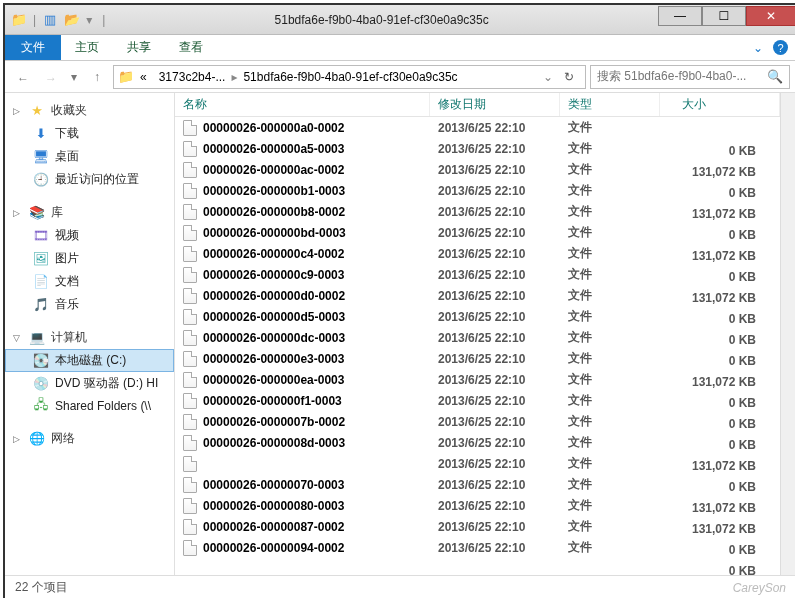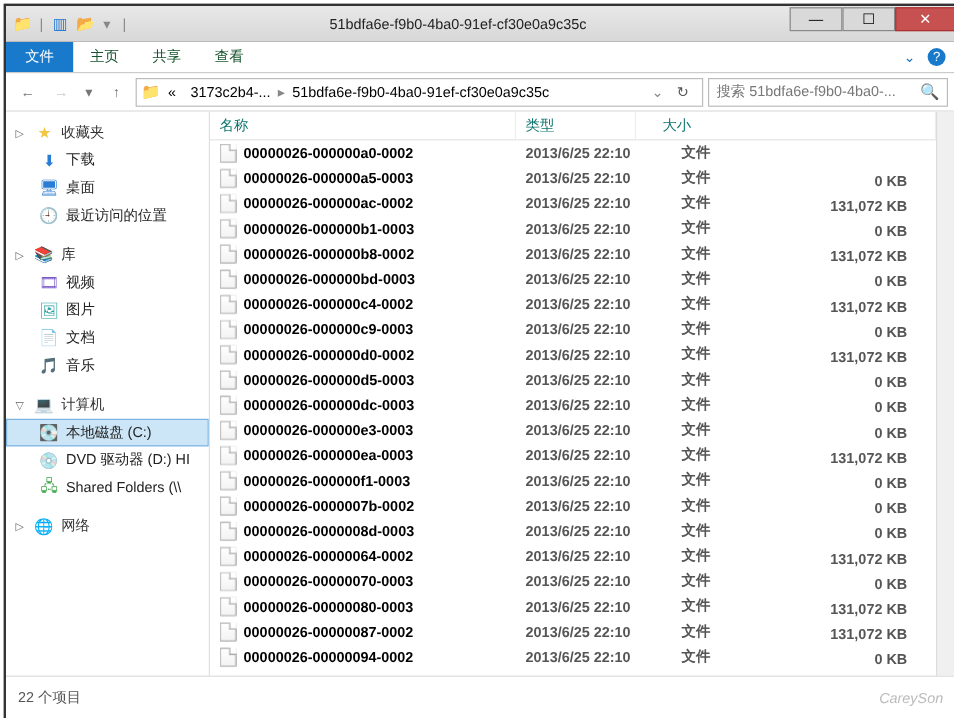--- a/index.html
+++ b/index.html
@@ -54,21 +54,21 @@
   .cell { padding:0 8px; white-space:nowrap; overflow:hidden; }
   .cell.name { width:255px; display:flex; align-items:center; gap:6px; }
   .cell.date { width:130px; color:#555; }
   .cell.type { width:100px; color:#555; }
   .cell.size { flex:1; text-align:right; padding-right:24px; color:#555;margin-top:47px; }
   .file-ico { width:14px; height:16px; border:1px solid #aaa; border-radius:1px; background:linear-gradient(#fff,#f3f3f3); position:relative; }
   .file-ico::after { content:""; position:absolute; right:-1px; top:-1px; width:5px; height:5px; background:#fff; border-left:1px solid #aaa; border-bottom:1px solid #aaa; }
   
   .scrollbar-v { width:16px; background:#f0f0f0; border-left:1px solid #ddd; }
   
-  .statusbar { height:36px; border-top:1px solid #ddd; display:flex; align-items:center; padding:0 10px; color:#555; justify-content:space-between; }
+  .statusbar { height:24px; border-top:1px solid #ddd; display:flex; align-items:center; padding:0 10px; color:#555; justify-content:space-between; }
   .watermark { color:#bbb; font-style:italic; }
   
   
   .c-blue{color:#2b7cd3;} .c-yellow{color:#f3c741;} .c-green{color:#3fa648;} .c-orange{color:#e78b2f;} .c-purple{color:#7a5bc7;} .c-teal{color:#2aa1a1;}
 </style>
 </head>
 <body>
 
 <div class="outer-border">
 <div class="window">
@@ -194,20 +194,21 @@
           <span class="caret">▷</span>
               <span class="ico c-blue">🌐</span>
           <span>网络</span>
         </div>
       </div>
     </div>
 
     <div class="filepane">
       <div class="cols">
         <div class="col name">名称</div>
+        <div class="col date">修改日期</div>
         <div class="col type">类型</div>
         <div class="col size">大小</div>
       </div>
       <div class="rows" id="rows">
             <div class="row">
               <div class="cell name">
                 <span class="file-ico"></span>
                 <span>00000026-000000a0-0002</span>
               </div>
               <div class="cell date">2013/6/25 22:10</div>
@@ -345,21 +346,20 @@
                 <span class="file-ico"></span>
                 <span>00000026-0000008d-0003</span>
               </div>
               <div class="cell date">2013/6/25 22:10</div>
               <div class="cell type">文件</div>
               <div class="cell size">131,072 KB</div>
             </div>
             <div class="row">
               <div class="cell name">
                 <span class="file-ico"></span>
-                <span>00000026-00000064-0002</span>
               </div>
               <div class="cell date">2013/6/25 22:10</div>
               <div class="cell type">文件</div>
               <div class="cell size">0 KB</div>
             </div>
             <div class="row">
               <div class="cell name">
                 <span class="file-ico"></span>
                 <span>00000026-00000070-0003</span>
               </div>

